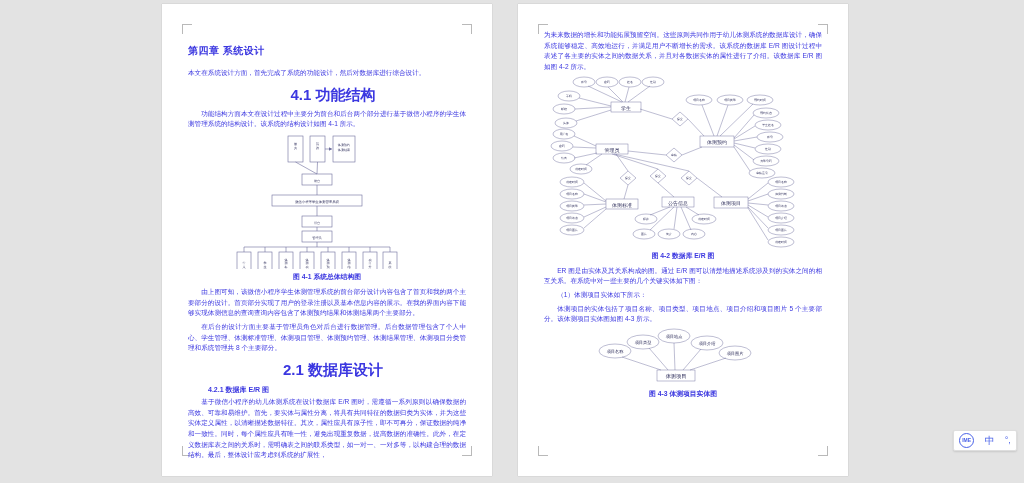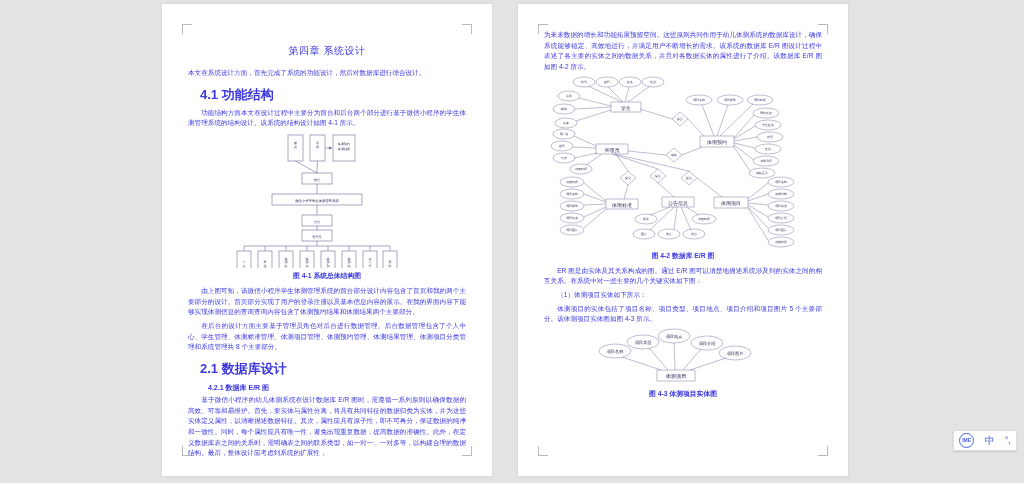--- a/index.html
+++ b/index.html
@@ -40,31 +40,32 @@
 
   .content {
     position: absolute;
     left: 26px; right: 26px;
     top: 26px; bottom: 24px;
     color: #3b37e0;
   }
 
   h1.chap {
     font-size: 10px;
-    font-weight: normal;
-    text-align: center;
+    font-weight: bold;
+    text-align: left;
     margin: 14px 0 10px 0;
     letter-spacing: 0.5px;
     color: #3b37e0;
   }
   h2.sect {
-    font-size: 13px;
+    font-size: 15px;
     font-weight: bold;
     margin: 7px 0 4px 12px;
     color: #3b37e0;
+    text-align: center;
   }
   h3.subsect {
     font-size: 7px;
     font-weight: bold;
     margin: 5px 0 2px 20px;
     color: #3b37e0;
   }
   p.para {
     font-size: 6.6px;
     line-height: 1.62;

